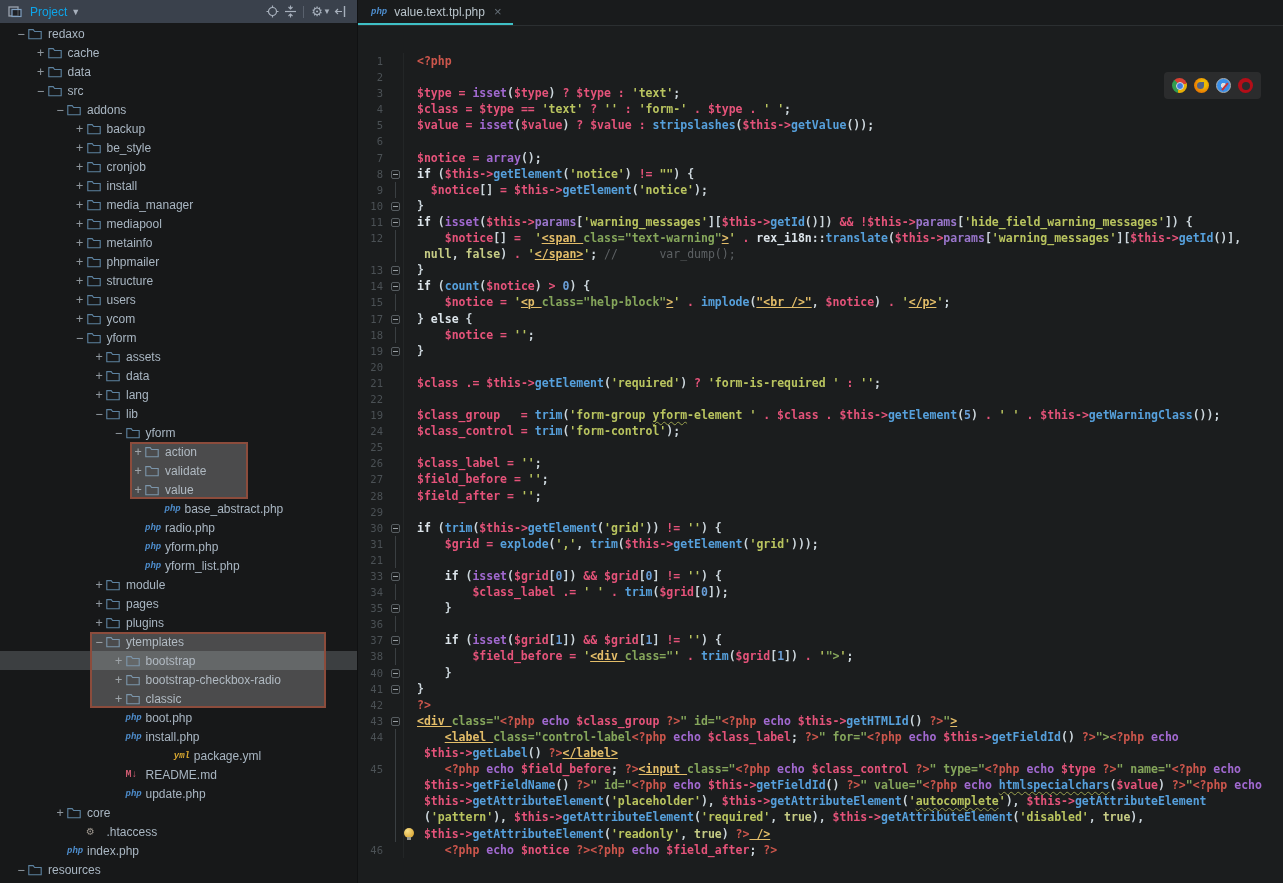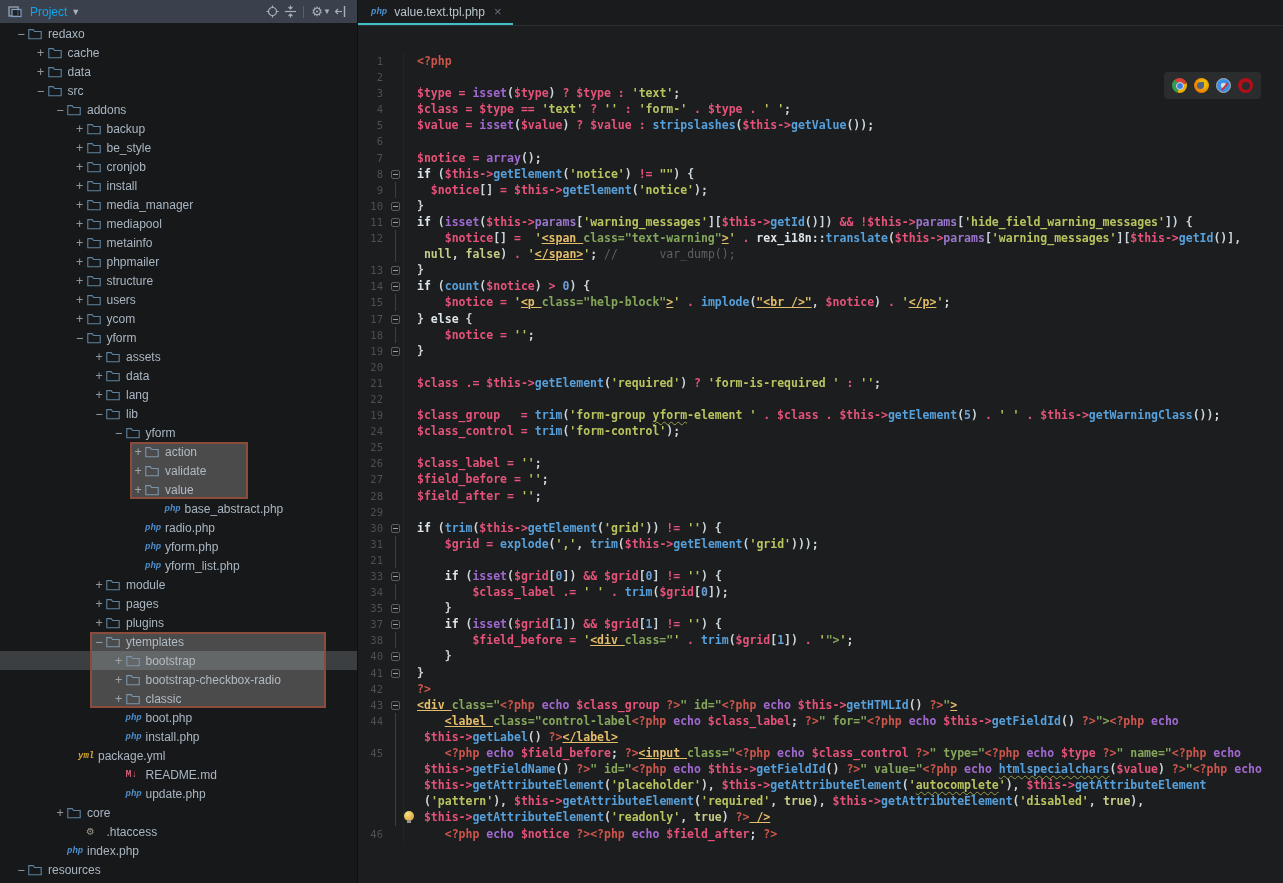--- a/index.html
+++ b/index.html
@@ -434,21 +434,21 @@
           </span>
           <span class="tlabel">boot.php</span>
         </div>
         <div class="trow" style="padding-left: 111.5px;">
           <span class="tglyph"></span>
           <span class="ticon">
             <span class="fi fphp">php</span>
           </span>
           <span class="tlabel">install.php</span>
         </div>
-        <div class="trow" style="padding-left: 64px;">
+        <div class="trow" style="padding-left: 64px; justify-content: center;">
           <span class="tglyph"></span>
           <span class="ticon">
             <span class="fi fyml">yml</span>
           </span>
           <span class="tlabel">package.yml</span>
         </div>
         <div class="trow" style="padding-left: 111.5px;">
           <span class="tglyph"></span>
           <span class="ticon">
             <span class="fi fmd">M↓</span>
@@ -714,20 +714,27 @@
           <span class="ccode"><span class="tk-w">        </span><span class="tk-v">$class_label</span><span class="tk-o"> .= </span><span class="tk-s">' '</span><span class="tk-o"> . </span><span class="tk-f">trim</span><span class="tk-p">(</span><span class="tk-v">$grid</span><span class="tk-p">[</span><span class="tk-n">0</span><span class="tk-p">]);</span></span>
         </div>
         <div class="crow">
           <span class="lnum">35</span>
           <span class="fold">
             <span class="fbox"></span>
           </span>
           <span class="ccode"><span class="tk-w">    </span><span class="tk-p">}</span></span>
         </div>
         <div class="crow">
+          <span class="lnum">36</span>
+          <span class="fold">
+            <span class="fline"></span>
+          </span>
+          <span class="ccode"></span>
+        </div>
+        <div class="crow">
           <span class="lnum">37</span>
           <span class="fold">
             <span class="fbox"></span>
           </span>
           <span class="ccode"><span class="tk-w">    </span><span class="tk-k">if </span><span class="tk-p">(</span><span class="tk-c">isset</span><span class="tk-p">(</span><span class="tk-v">$grid</span><span class="tk-p">[</span><span class="tk-n">1</span><span class="tk-p">])</span><span class="tk-o"> &amp;&amp; </span><span class="tk-v">$grid</span><span class="tk-p">[</span><span class="tk-n">1</span><span class="tk-p">]</span><span class="tk-o"> != </span><span class="tk-s">''</span><span class="tk-p">) {</span></span>
         </div>
         <div class="crow">
           <span class="lnum">38</span>
           <span class="fold">
             <span class="fline"></span>

